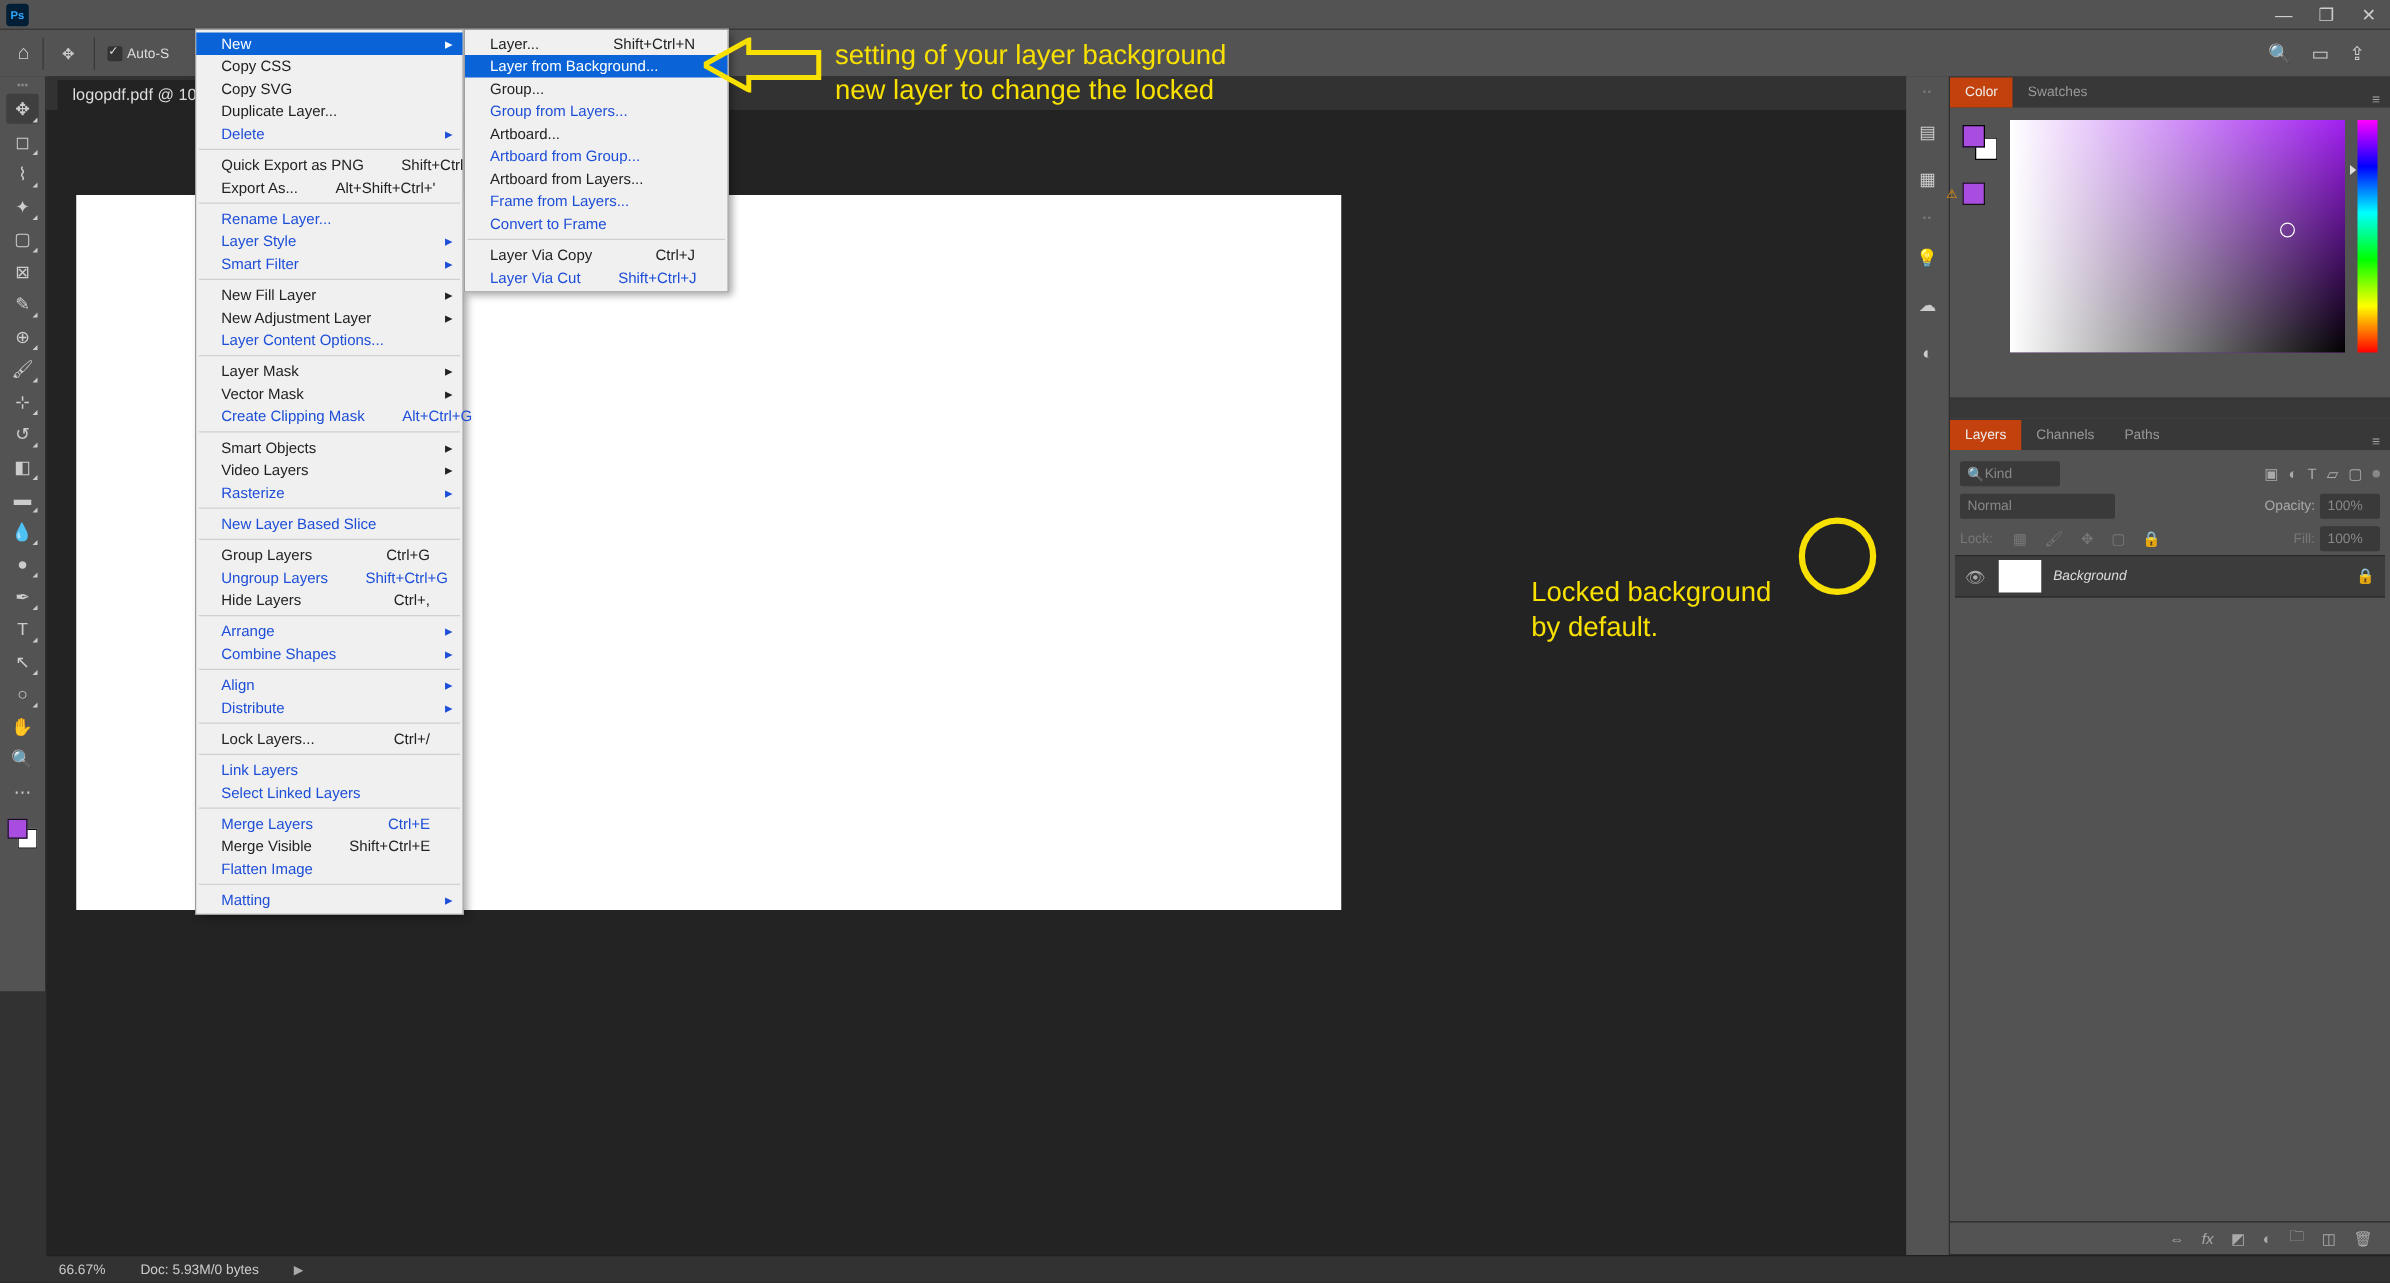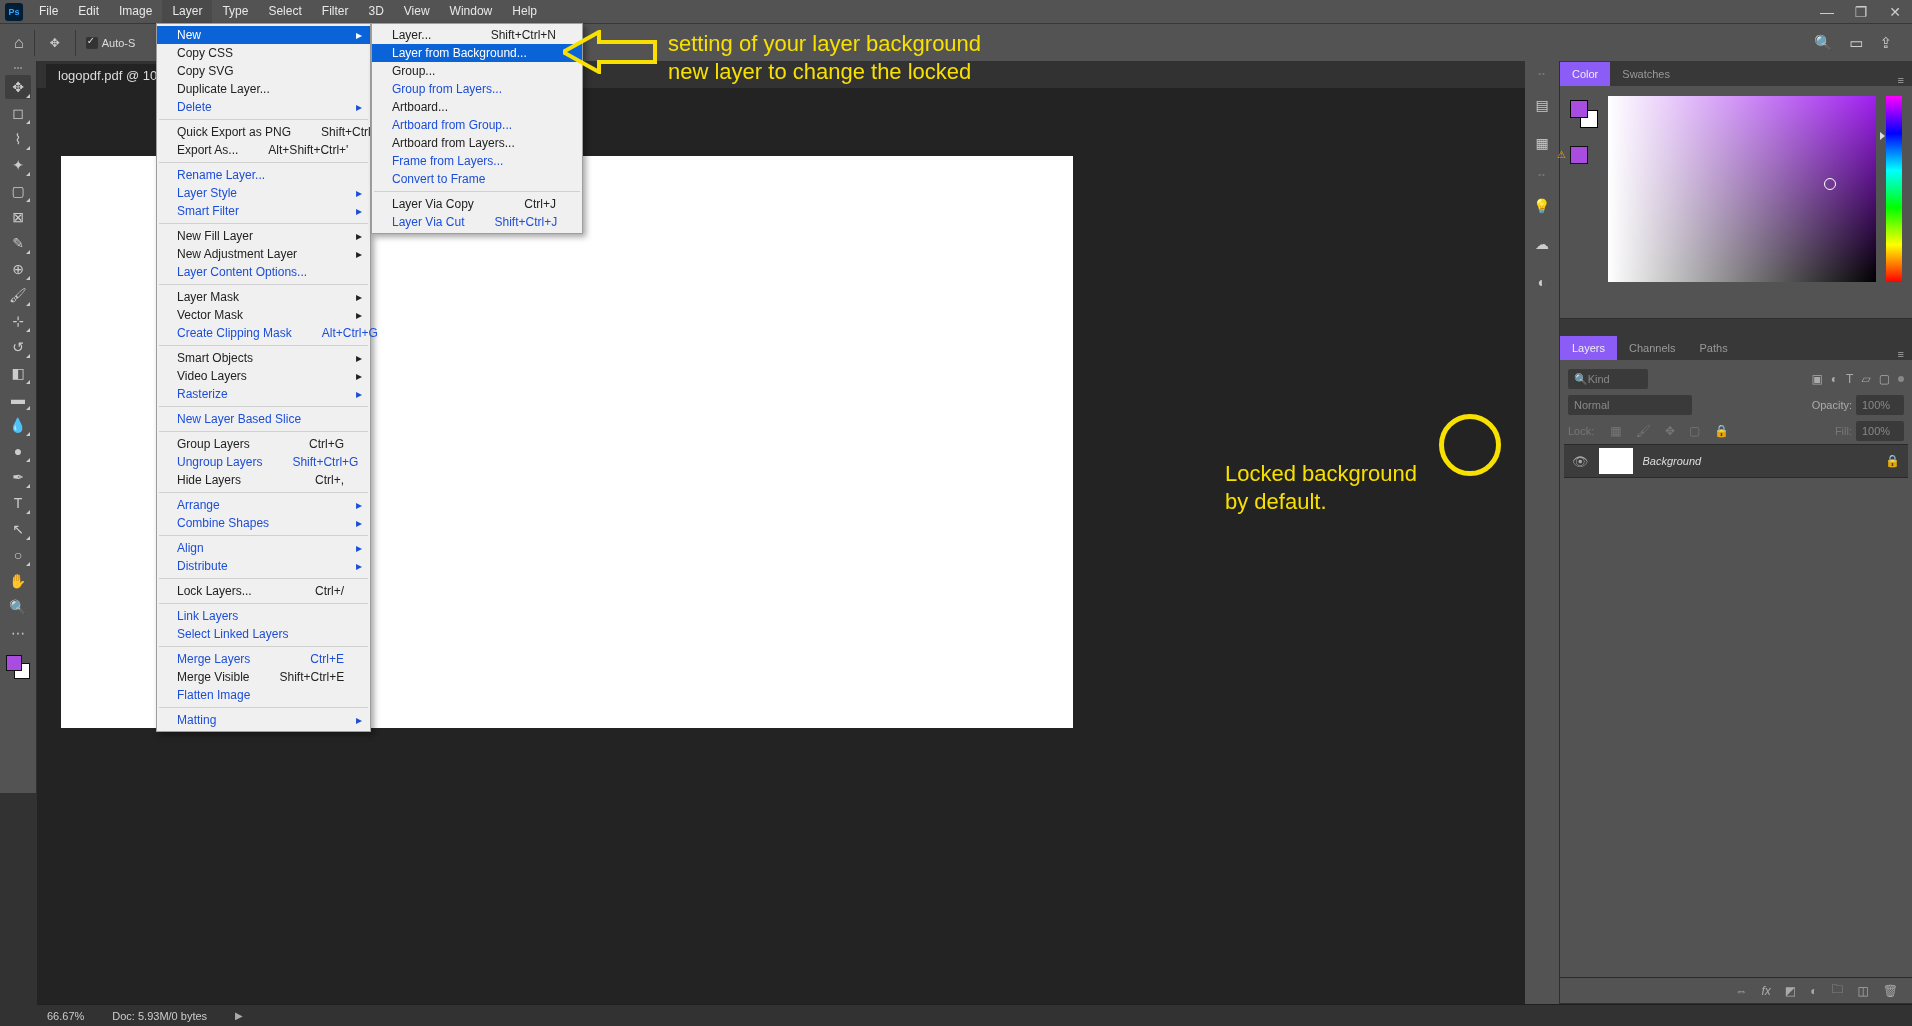--- a/index.html
+++ b/index.html
@@ -46,21 +46,21 @@
 
 
 .right-dock{ position:absolute; right:0; top:61px; width:387px; bottom:22px; background:#424242; display:flex;}
 .vstrip{ width:36px; background:#535353; display:flex; flex-direction:column; align-items:center; padding-top:8px; gap:16px; border-right:1px solid #2e2e2e;}
 .vstrip .vgrip{ width:24px; text-align:center; color:#777; font-size:8px; letter-spacing:1px;}
 .vstrip .vicon{ width:22px;height:22px; display:flex;align-items:center;justify-content:center; color:#ccc; font-size:14px;}
 .panels{ flex:1; display:flex; flex-direction:column;}
 .panel{ background:#535353; border-bottom:1px solid #2e2e2e;}
 .ptabs{ display:flex; height:25px; align-items:flex-end; background:#383838; }
 .ptab{ padding:0 12px; height:24px; line-height:24px; font-size:11px; color:#999;}
-.ptab.active{ background:#8b5cf6; color:#eee;}
+.ptab.active{ background:#c2410c; color:#eee;}
 .pmenu{ margin-left:auto; padding:0 8px; color:#aaa; font-size:11px;}
 
 
 .color-body{ padding:10px; display:flex; gap:10px; align-items:flex-start; height:232px;}
 .color-swatches{ display:flex; flex-direction:column; gap:18px; margin-top:4px;}
 .sw-big{ width:28px;height:28px; position:relative;}
 .sw-big .bgsw{position:absolute;right:0;bottom:0;width:18px;height:18px;background:#fff;border:1px solid #000;}
 .sw-big .fgsw{position:absolute;left:0;top:0;width:18px;height:18px;background:#a84de0;border:1px solid #000;}
 .sw-small{ width:18px;height:18px; background:#a84de0; border:1px solid #111; position:relative;}
 .sw-small::before{content:"⚠"; position:absolute; left:-14px; top:2px; font-size:10px; color:#ff9900;}
@@ -109,33 +109,20 @@
 .annot1{ left:668px; top:30px;}
 .annot2{ left:1225px; top:460px;}
 .annot-arrow{ position:absolute; left:563px; top:30px; }
 .annot-circle{ position:absolute; left:1439px; top:414px; width:62px; height:62px; border:5px solid #f8e000; border-radius:50%;}
 </style>
 </head>
 <body>
 
 <div class="menubar">
   <div class="ps-logo">Ps</div>
-  <div id="menu-items" style="display: flex;">
-      <div class="menu-item">File</div>
-      <div class="menu-item">Edit</div>
-      <div class="menu-item">Image</div>
-      <div class="menu-item active">Layer</div>
-      <div class="menu-item">Type</div>
-      <div class="menu-item">Select</div>
-      <div class="menu-item">Filter</div>
-      <div class="menu-item">3D</div>
-      <div class="menu-item">View</div>
-      <div class="menu-item">Window</div>
-      <div class="menu-item">Help</div>
-    </div>
   <div class="win-controls">
     <span>—</span>
     <span>❐</span>
     <span>✕</span>
   </div>
 </div>
 
 <div class="optionsbar">
   <span class="home-icon">⌂</span>
   <div class="sep"></div>

